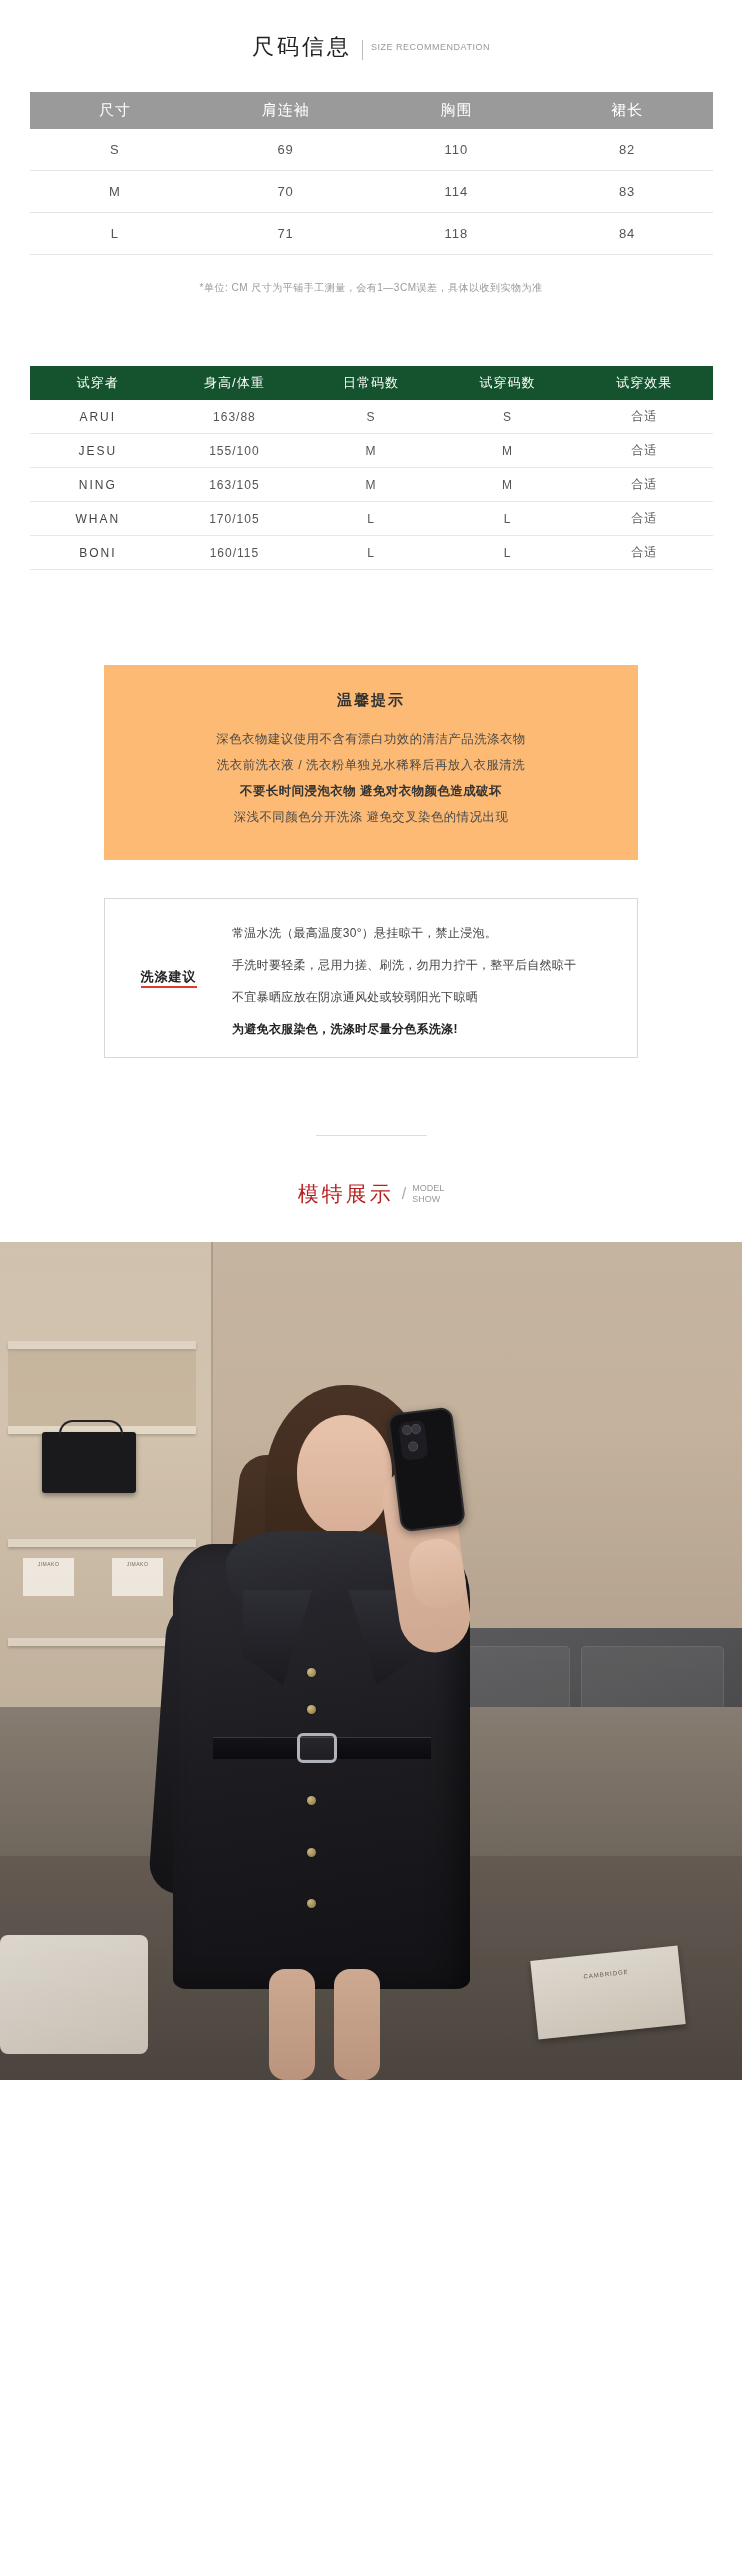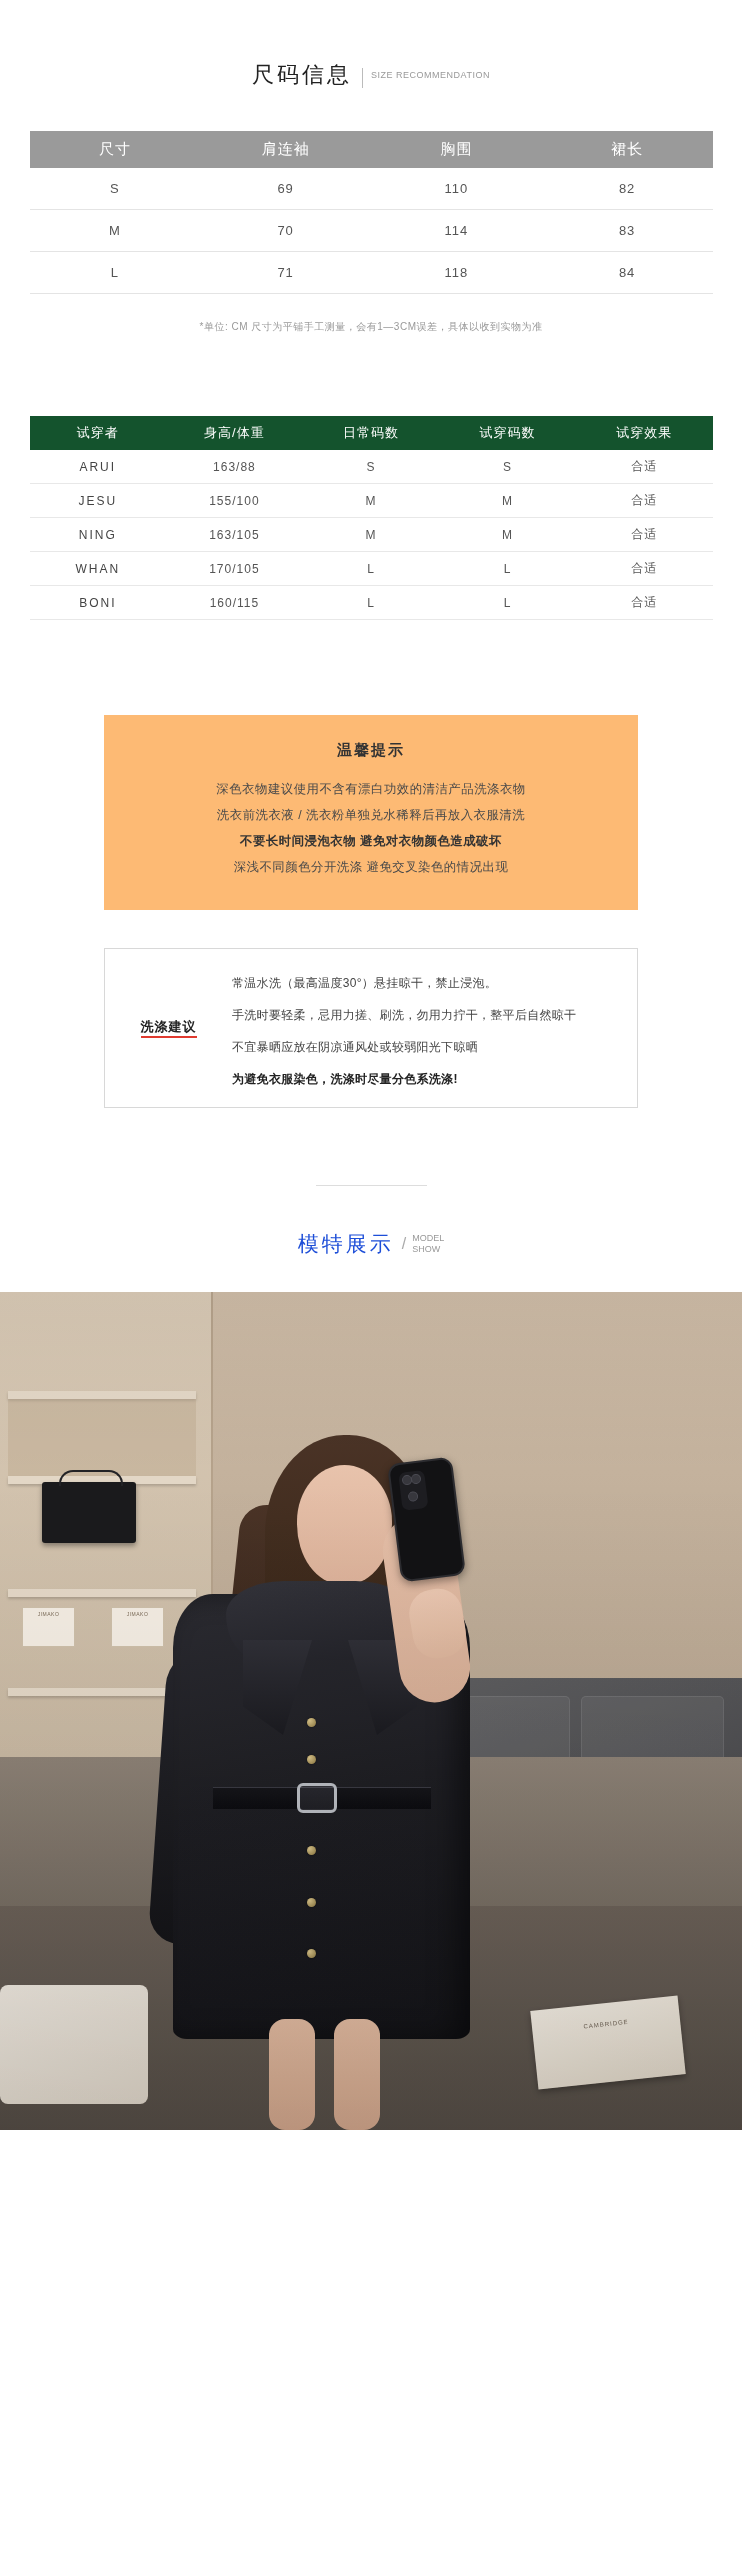--- a/index.html
+++ b/index.html
@@ -17,21 +17,21 @@
     overflow-x: hidden;
   }
   .page {
     width: 742px;
     position: relative;
   }
 
   
   .sec-title {
     text-align: center;
-    padding-top: 60px;
+    padding-top: 32px;
     padding-bottom: 30px;
     white-space: nowrap;
   }
   .sec-title .cn {
     font-size: 22px;
     letter-spacing: 3px;
     color: #222;
     vertical-align: middle;
   }
   .sec-title .divider {
@@ -47,21 +47,21 @@
   .sec-title .en {
     font-size: 9px;
     color: #999;
     letter-spacing: 0.5px;
     vertical-align: middle;
   }
 
   
   .tbl-wrap {
     width: 683px;
-    margin: 11px auto;
+    margin: 0 auto;
   }
   table.size-tbl {
     width: 100%;
     border-collapse: collapse;
     table-layout: fixed;
   }
   table.size-tbl thead th {
     background: #9a9a9a;
     color: #ffffff;
     font-size: 15px;
@@ -200,21 +200,21 @@
   
   .model-title {
     text-align: center;
     padding-top: 44px;
     padding-bottom: 34px;
     white-space: nowrap;
   }
   .model-title .cn {
     font-size: 21px;
     letter-spacing: 3px;
-    color: #1d4ed8;
+    color: #b91c1c;
     vertical-align: middle;
   }
   .model-title .slash {
     font-size: 16px;
     color: #aaa;
     margin: 0 6px 0 8px;
     vertical-align: middle;
   }
   .model-title .en {
     display: inline-block;

